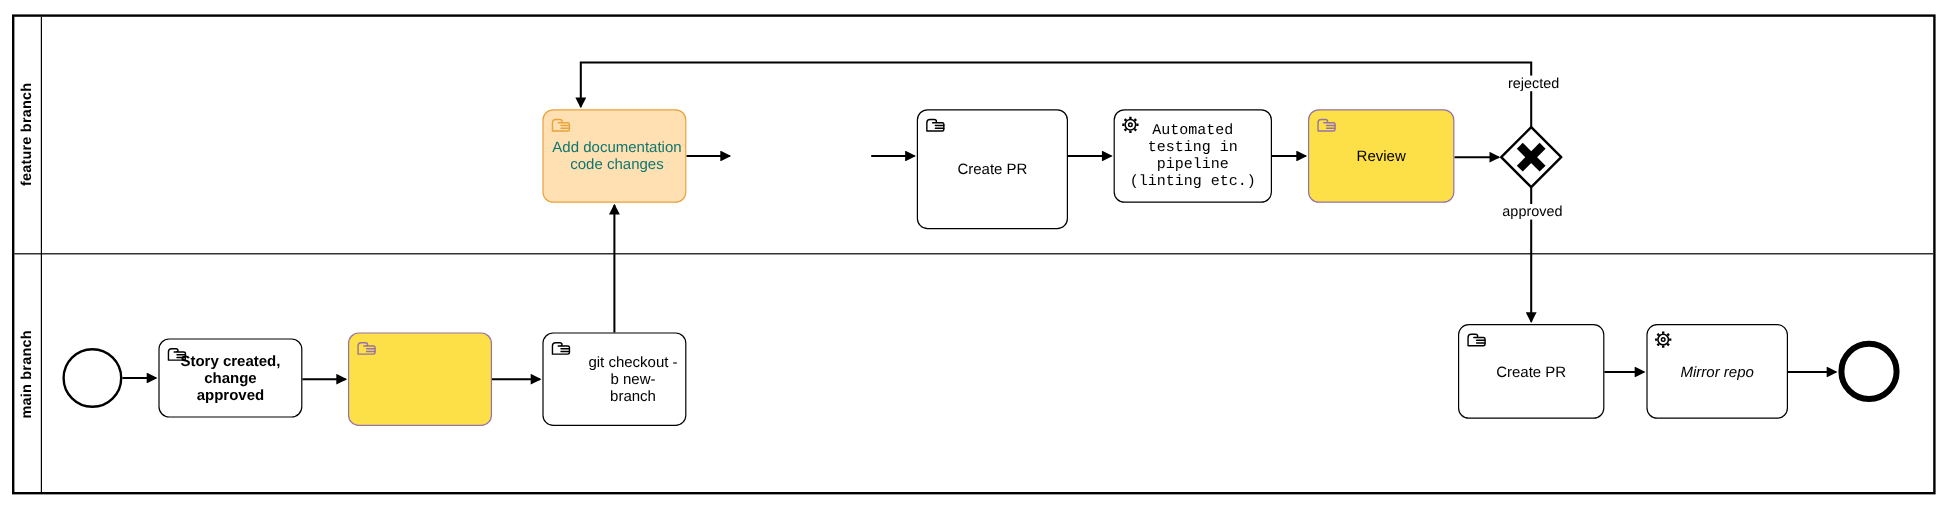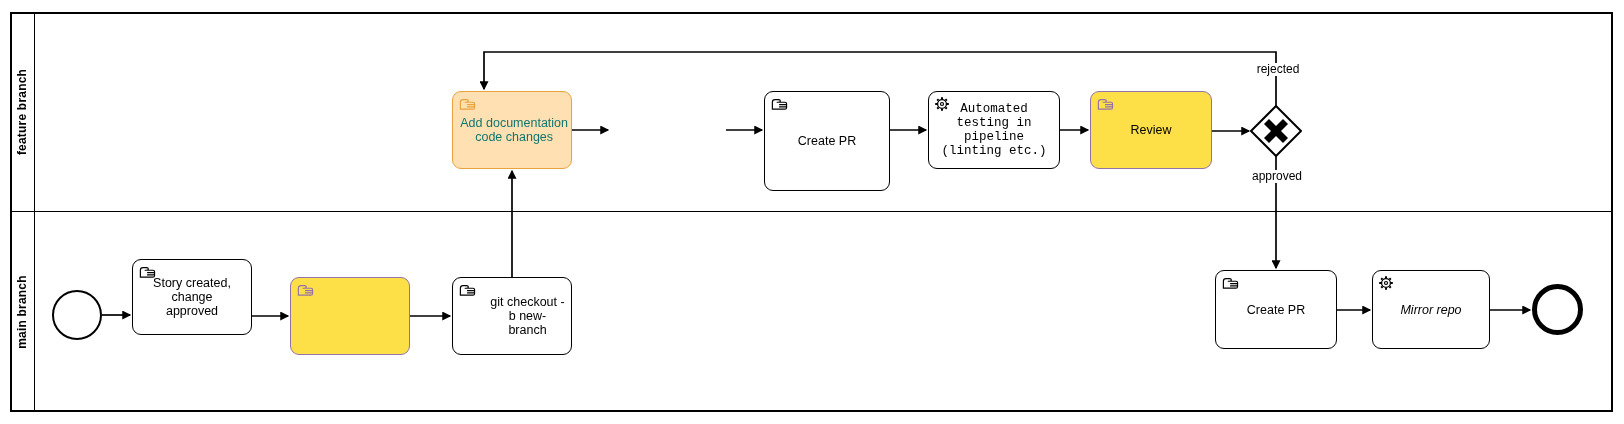--- a/index.html
+++ b/index.html
@@ -84,21 +84,21 @@
   <div class="event-end" style="left:1532px;top:284px;width:51px;height:51px;"></div>
 
   <div class="gateway" style="left:1246px;top:101px;width:60px;height:60px;">
     <svg width="60" height="60" viewBox="0 0 60 60">
       <polygon points="30,5 55,30 30,55 5,30" fill="#fff" stroke="#000" stroke-width="2" stroke-linejoin="round"></polygon>
       <line x1="20.5" y1="20.5" x2="39.5" y2="39.5" stroke="#000" stroke-width="7"></line>
       <line x1="39.5" y1="20.5" x2="20.5" y2="39.5" stroke="#000" stroke-width="7"></line>
     </svg>
   </div>
 
-  <div class="task" style="left:132px;top:259px;width:120px;height:76px;">
+  <div class="task" style="left:132px;top:282px;width:120px;height:66px;font-weight:bold;">
     <span class="task-icon">
       <svg width="19" height="15" viewBox="0 0 20 16">
         <g fill="none" stroke="currentColor" stroke-width="1.25" stroke-linecap="round" stroke-linejoin="round">
           <path d="M2.4,14 V6.6 Q2.4,3.8 5.2,3.8 H9 Q10.9,3.9 10.9,5.3 Q10.9,6.7 9,6.7 H7.5 H16 Q17.5,6.7 17.5,7.9 V12.4 Q17.5,14 15.8,14 Z"></path>
           <line x1="10" y1="9.15" x2="17.5" y2="9.15"></line>
           <line x1="10" y1="11.6" x2="17.5" y2="11.6"></line>
         </g>
       </svg>
     </span>
     <span class="task-label">Story created, change

